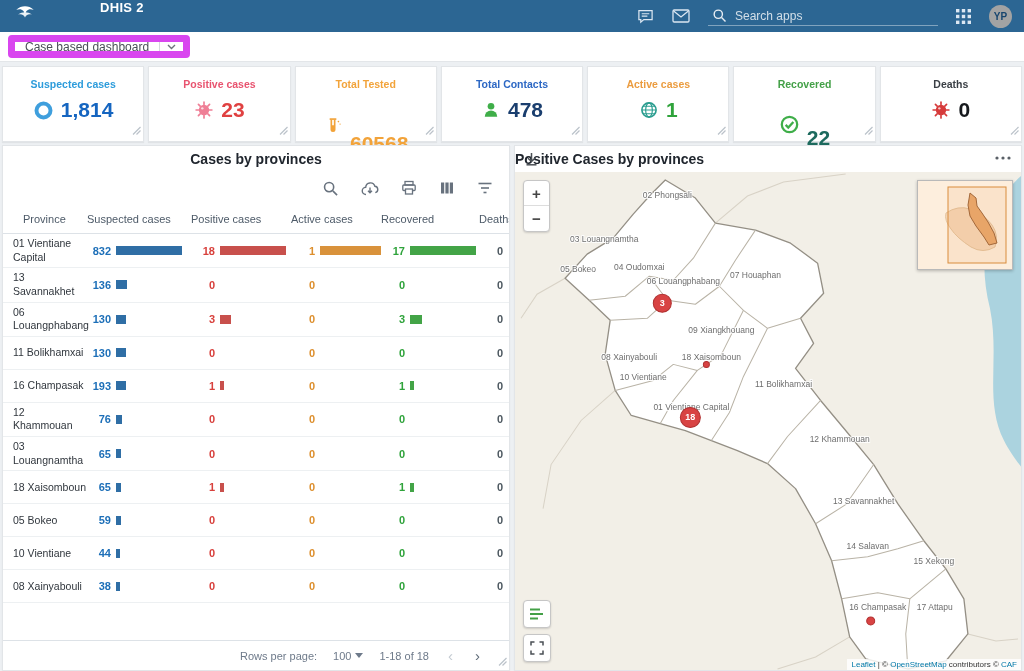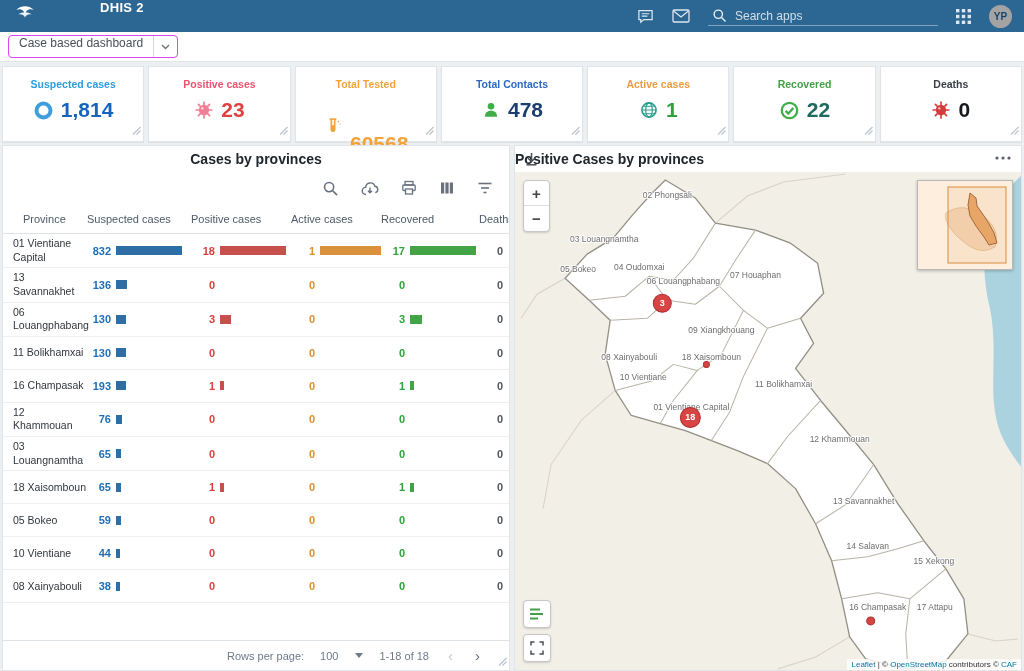--- a/index.html
+++ b/index.html
@@ -10,21 +10,21 @@
   .logo{width:26px;height:26px;display:flex;align-items:center;justify-content:center;cursor:pointer}
   .app-title{font-size:13px;font-weight:bold;margin-left:62px;letter-spacing:.3px}
   .topbar-right{margin-left:auto;display:flex;align-items:center;gap:18px}
   .hicon{display:flex;align-items:center;cursor:pointer}
   .search-box{display:flex;align-items:center;gap:8px;border-bottom:1px solid rgba(255,255,255,.4);padding:2px 4px;width:230px}
   .search-box input{background:transparent;border:0;outline:0;color:#fff;font-size:12px;width:100%}
   .search-box input::placeholder{color:rgba(255,255,255,.78)}
   .avatar{width:23px;height:23px;border-radius:50%;background:#a3a3a3;color:#17456e;font-size:10px;font-weight:bold;display:flex;align-items:center;justify-content:center;cursor:pointer}
   
   .dashbar{height:30px;background:#fff;display:flex;align-items:center;padding:0 8px;border-bottom:1px solid #e3e6e9}
-  .dash-chip{display:flex;align-items:flex-start;height:23px;border:1px solid #d946ef;border-radius:4px;font-size:12px;color:#494f57;background:#fff;cursor:pointer}
+  .dash-chip{display:flex;align-items:center;height:23px;border:7px solid #d946ef;border-radius:4px;font-size:12px;color:#494f57;background:#fff;cursor:pointer}
   .dash-chip .lbl{padding:0 10px}
   .dash-chip .chev{width:24px;align-self:stretch;border-left:1px solid #d5d9dd;display:flex;align-items:center;justify-content:center}
   
   .cards{display:flex;gap:4px;padding:4px 2px 3px 2px}
   .card{flex:1;background:#fff;border:1px solid #e2e5e8;box-shadow:0 1px 1px rgba(0,0,0,.05);height:76px;position:relative;display:flex;flex-direction:column;align-items:center;padding-top:11px}
   .card-title{font-size:10.5px;font-weight:bold}
   .card-value{display:flex;align-items:center;gap:7px;margin-top:8px;font-size:21px;font-weight:bold}
   .card-icon{display:flex}
   .grip{position:absolute;right:2px;bottom:2px;opacity:.9;cursor:nwse-resize}
   
@@ -38,21 +38,21 @@
   .thead{height:30px;border-bottom:1px solid #dde2e7;color:#4d5a68;font-size:11px}
   .hcell{cursor:pointer;white-space:nowrap;overflow:hidden}
   .hcell:first-child{padding-left:20px}
   .tbody{flex:1;overflow:hidden}
   .trow{border-bottom:1px solid #edf0f2;min-height:33px;padding:3px 0}
   .cell.province{padding-left:10px;font-size:10.5px;color:#30363d;line-height:1.3}
   .num-cell{display:flex;align-items:center}
   .num{font-size:11px;font-weight:bold;display:inline-block;min-width:24px;text-align:right}
   .bar{height:9px;margin-left:5px;display:inline-block}
   .tfoot{height:30px;border-top:1px solid #dde2e7;display:flex;align-items:center;justify-content:flex-end;gap:16px;font-size:11px;color:#6e7a8a;padding-right:26px;position:relative}
-  .rpp{display:flex;align-items:center;gap:17px;cursor:pointer}
+  .rpp{display:flex;align-items:center;gap:4px;cursor:pointer}
   .pg{font-size:15px;line-height:1;padding:0 3px}
   .pg-prev{color:#c3cad1;cursor:default}
   .pg-next{color:#5f6b78;cursor:pointer}
   .tfoot .grip{right:2px;bottom:2px}
   
   .map-head{height:26px;display:flex;align-items:center;position:relative}
   .map-head .panel-title{flex:1}
   .map-dl{position:absolute;left:10px;top:6px;cursor:pointer;display:flex}
   .map-more{position:absolute;right:10px;top:10px;cursor:pointer;display:flex}
   .map-wrap{flex:1;position:relative;overflow:hidden;background:#f2efe7}
@@ -213,21 +213,21 @@
     </div>
     <div class="card">
       <div class="card-title" style="color: rgb(67, 160, 71);">Recovered</div>
       <div class="card-value">
         <span class="card-icon">
           <svg width="21" height="21" viewBox="0 0 24 24">
             <circle cx="12" cy="12" r="8.8" fill="none" stroke="#3fae49" stroke-width="2.6"></circle>
             <path d="M7.6 12.4l3 3.1 5.8-6.3" fill="none" stroke="#3fae49" stroke-width="2.6"></path>
           </svg>
         </span>
-        <span style="color: rgb(29, 106, 94);">22</span>
+        <span style="color: rgb(29, 106, 94); margin-top: 28px;">22</span>
       </div>
       <span class="grip"><svg width="9" height="9" viewBox="0 0 9 9">
           <path d="M8.5 1L1 8.5M8.5 4.5L4.5 8.5" stroke="#b4bcc4" stroke-width="1.2" fill="none"></path>
         </svg></span>
     </div>
     <div class="card">
       <div class="card-title" style="color: rgb(58, 63, 69);">Deaths</div>
       <div class="card-value">
         <span class="card-icon">
           <svg width="20" height="20" viewBox="0 0 24 24">

